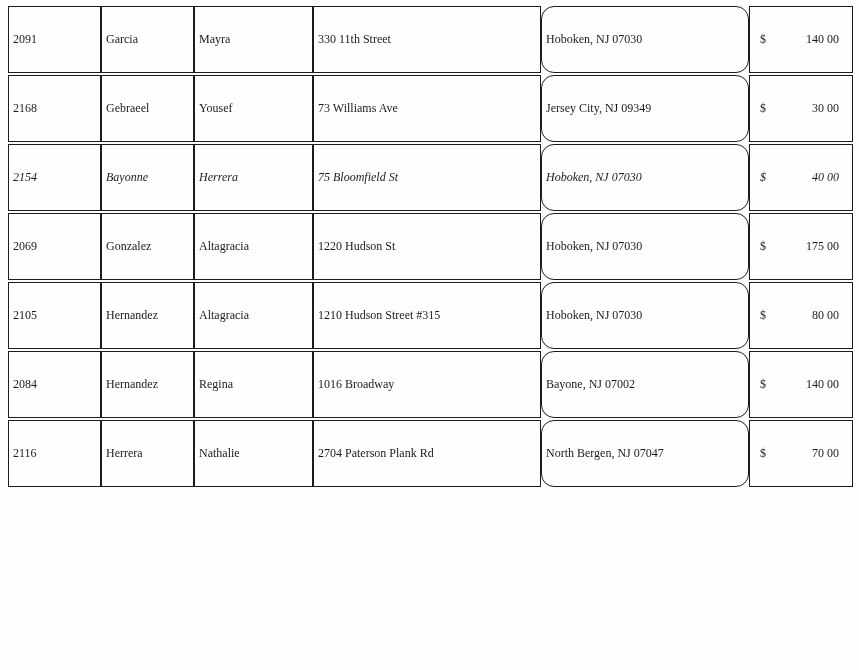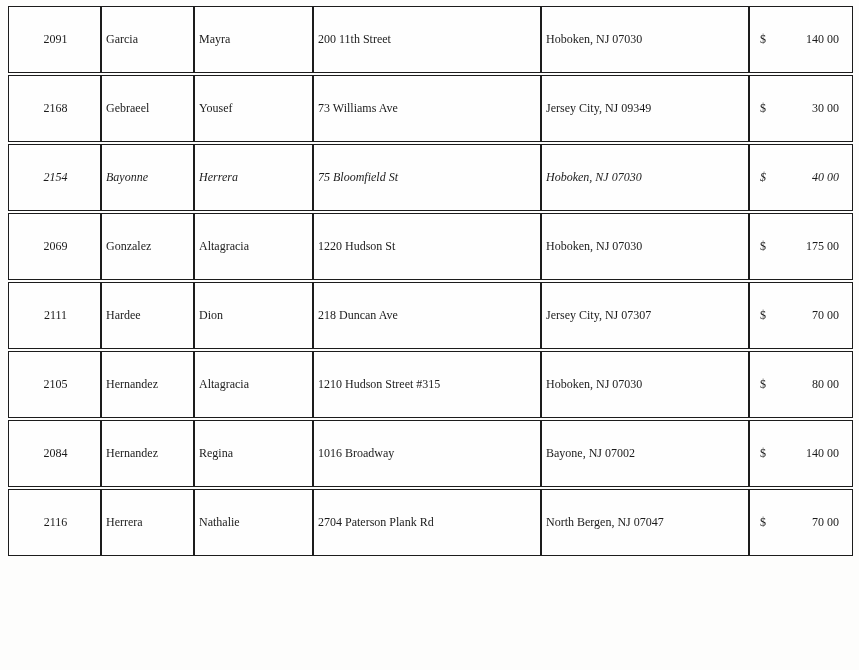--- a/index.html
+++ b/index.html
@@ -28,25 +28,25 @@
     border: 1px solid #1c1c1c;
     height: 15.4px;
     font-size: 12px;
     line-height: 13px;
     vertical-align: middle;
     white-space: pre;
     overflow: hidden;
     padding: 0 2px 0 4px;
     background: #fefefe;
   }
-  td.c-id   { text-align: center; padding-right: 3px; }
+  td.c-id   { text-align: left; padding-right: 3px; }
   td.c-last { }
   td.c-first{ }
   td.c-addr { }
-  td.c-city { font-size: 11.5px; }
+  td.c-city { font-size: 11.5px; border-radius: 13px; }
   td.c-amt  { padding: 0; }
   .amt-wrap {
     display: flex;
     justify-content: space-between;
     align-items: center;
     padding: 0 11px 0 6px;
     height: 100%;
   }
   tr.italic td { font-style: italic; }
 </style>
@@ -61,21 +61,21 @@
       <col style="width:119px">
       <col style="width:228px">
       <col style="width:208px">
       <col style="width:104px">
     </colgroup>
     <tbody>
   <tr>
     <td class="c-id">2091</td>
     <td class="c-last">Garcia</td>
     <td class="c-first">Mayra</td>
-    <td class="c-addr">200 11th Street</td>
+    <td class="c-addr">330 11th Street</td>
     <td class="c-city">Hoboken, NJ 07030</td>
     <td class="c-amt">
       <div class="amt-wrap">
         <span>$</span>
         <span>140 00</span>
       </div>
     </td>
   </tr>
 
 
@@ -115,33 +115,20 @@
     <td class="c-city">Hoboken, NJ 07030</td>
     <td class="c-amt">
       <div class="amt-wrap">
         <span>$</span>
         <span>175 00</span>
       </div>
     </td>
   </tr>
 
 
-  <tr>
-    <td class="c-id">2111</td>
-    <td class="c-last">Hardee</td>
-    <td class="c-first">Dion</td>
-    <td class="c-addr">218 Duncan Ave</td>
-    <td class="c-city">Jersey City, NJ 07307</td>
-    <td class="c-amt">
-      <div class="amt-wrap">
-        <span>$</span>
-        <span>70 00</span>
-      </div>
-    </td>
-  </tr>
 
   <tr>
     <td class="c-id">2105</td>
     <td class="c-last">Hernandez</td>
     <td class="c-first">Altagracia</td>
     <td class="c-addr">1210 Hudson Street #315</td>
     <td class="c-city">Hoboken, NJ 07030</td>
     <td class="c-amt">
       <div class="amt-wrap">
         <span>$</span>

